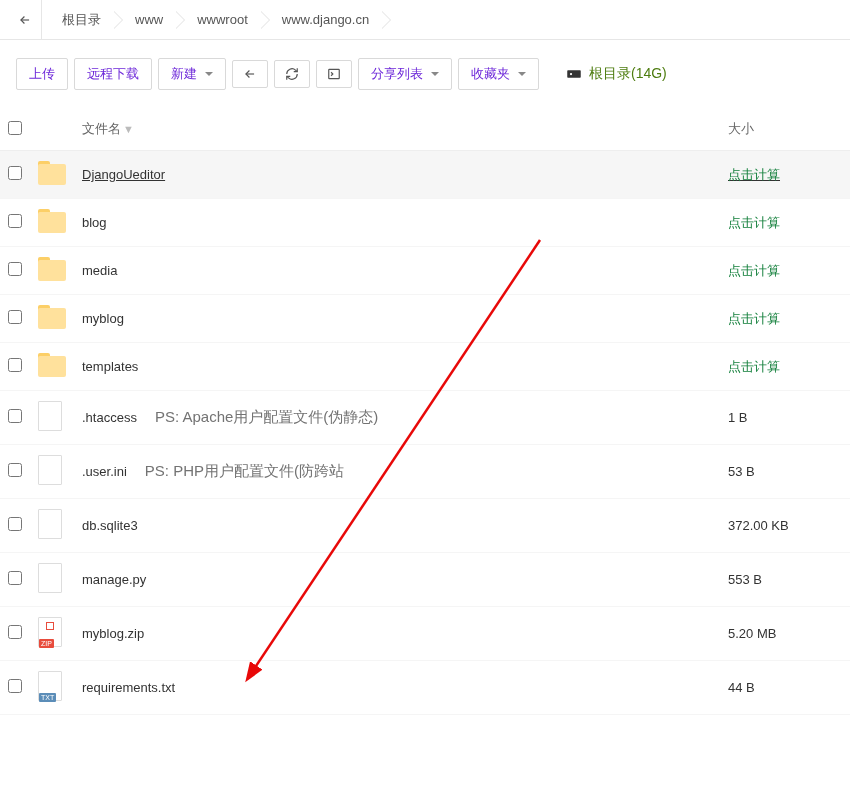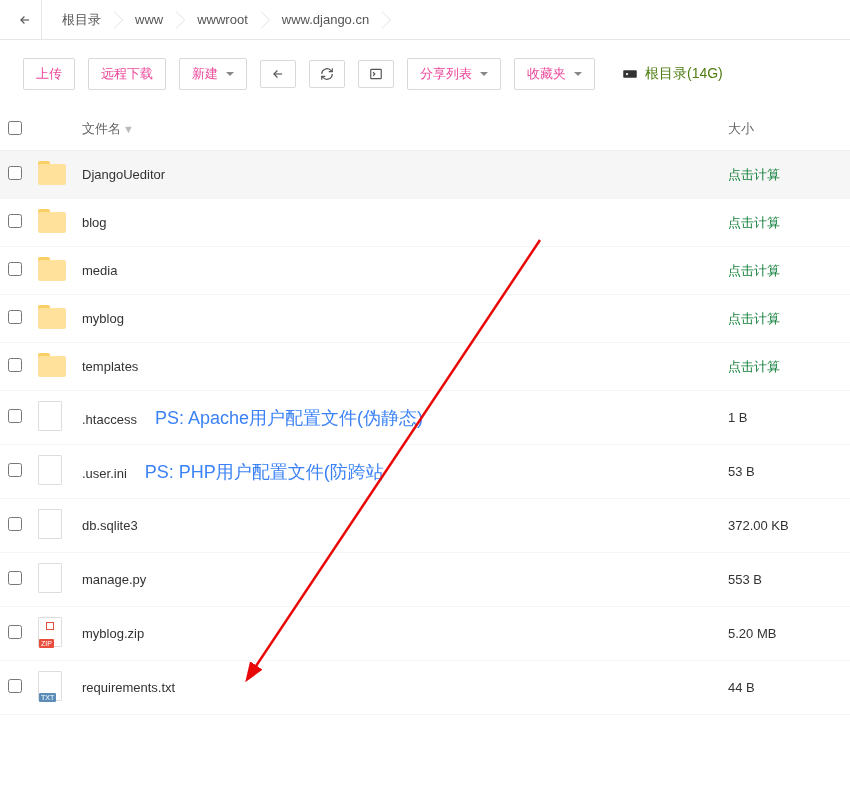--- a/index.html
+++ b/index.html
@@ -3,39 +3,39 @@
 <meta charset="utf-8">
 <style>
   * { box-sizing: border-box; margin: 0; padding: 0; }
   body { font-family: -apple-system, "PingFang SC", "Microsoft YaHei", sans-serif; font-size: 13px; color: #333; background: #fff; width: 850px; position: relative; }
   .breadcrumb { display: flex; align-items: center; border-bottom: 1px solid #e6e6e6; height: 40px; padding-left: 8px; }
   .breadcrumb .back { width: 34px; height: 40px; display: flex; align-items: center; justify-content: center; cursor: pointer; border-right: 1px solid #e6e6e6; }
   .crumb { position: relative; display: flex; align-items: center; height: 52px; padding: 0 14px 0 20px; cursor: pointer; color: #555; }
   .crumb::after { content: ""; position: absolute; right: -8px; top: 50%; transform: translateY(-50%); width: 0; height: 0; border-top: 9px solid transparent; border-bottom: 9px solid transparent; border-left: 9px solid #e0e0e0; z-index: 0; }
   .crumb::before { content: ""; position: absolute; right: -7px; top: 50%; transform: translateY(-50%); width: 0; height: 0; border-top: 9px solid transparent; border-bottom: 9px solid transparent; border-left: 9px solid #fff; z-index: 1; }
   .toolbar { display: flex; align-items: center; gap: 6px; padding: 18px 16px; }
-  .btn { border: 1px solid #d9d9d9; background: #fff; padding: 6px 12px; font-size: 13px; cursor: pointer; border-radius: 2px; display: inline-flex; align-items: center; gap: 4px; color: #ec4899; margin-left: 7px; }
+  .btn { border: 1px solid #d9d9d9; background: #fff; padding: 6px 12px; font-size: 13px; cursor: pointer; border-radius: 2px; display: inline-flex; align-items: center; gap: 4px; color: #6d28d9; }
   .icon-btn { width: 36px; justify-content: center; padding: 6px 0; }
   .disk-info { margin-left: 20px; display: flex; align-items: center; gap: 6px; color: #4d7c0f; font-size: 14px; font-weight: 500; }
   .table-wrap { padding: 0 0; }
   table { width: 100%; border-collapse: collapse; }
   thead th { text-align: left; font-weight: normal; color: #666; padding: 12px 8px; border-bottom: 1px solid #eee; font-size: 13px; }
   tbody td { padding: 10px 8px; border-bottom: 1px solid #f5f5f5; color: #333; }
-  tbody tr.highlight { background: #f6f6f6; }
+  tbody tr.highlight { background: #f6f6f6; text-decoration: underline; }
   .chk { width: 30px; }
   .file-icon { width: 30px; }
   .folder-i { width: 28px; height: 24px; display: inline-block; position: relative; }
   .folder-i::before { content: ""; position: absolute; top: 0; left: 0; width: 12px; height: 5px; background: #fccf67; border-radius: 2px 2px 0 0; }
   .folder-i::after { content: ""; position: absolute; top: 3px; left: 0; width: 28px; height: 21px; background: #ffe19c; border-radius: 2px; }
   .file-i { width: 24px; height: 30px; background: #fff; border: 1px solid #ddd; border-radius: 1px; display: inline-block; position: relative; }
   .file-i.zip::after { content: "ZIP"; position: absolute; bottom: -2px; left: 0px; font-size: 7px; background: #e84c3d; color: #fff; padding: 1px 2px; border-radius: 1px; }
   .file-i.zip .dl { position:absolute; top:4px; left:50%; transform:translateX(-50%); width:8px; height:8px; border:1px solid #e84c3d; }
   .file-i.txt::after { content: "TXT"; position: absolute; bottom: -2px; left: 0px; font-size: 7px; background: #5b8db8; color: #fff; padding: 1px 2px; border-radius: 1px; }
   .size-calc { color: #15803d; cursor: pointer; }
-  .desc { color: #3b82f6; margin-left: 18px; font-size: 18px; }
+  .desc { color: #737373; margin-left: 18px; font-size: 15px; }
   .sort-ind { color: #bbb; font-size: 11px; margin-left: 2px; }
   input[type=checkbox]{ width:14px; height:14px; cursor:pointer; }
   .annot-box { position:absolute; border: 3px solid #e80808; pointer-events:none; }
   svg.arrow { position:absolute; pointer-events:none; }
   .caret::after{content:""; display:inline-block; margin-left:4px; border-top:4px solid #888; border-left:4px solid transparent; border-right:4px solid transparent; vertical-align:middle;}
 </style>
 </head>
 <body>
 
 <div class="breadcrumb">

